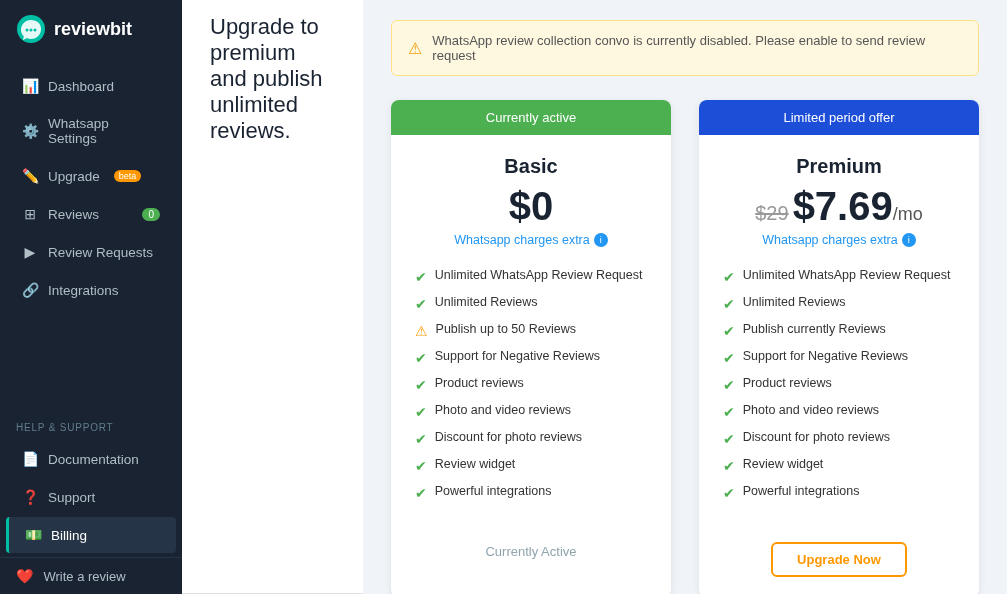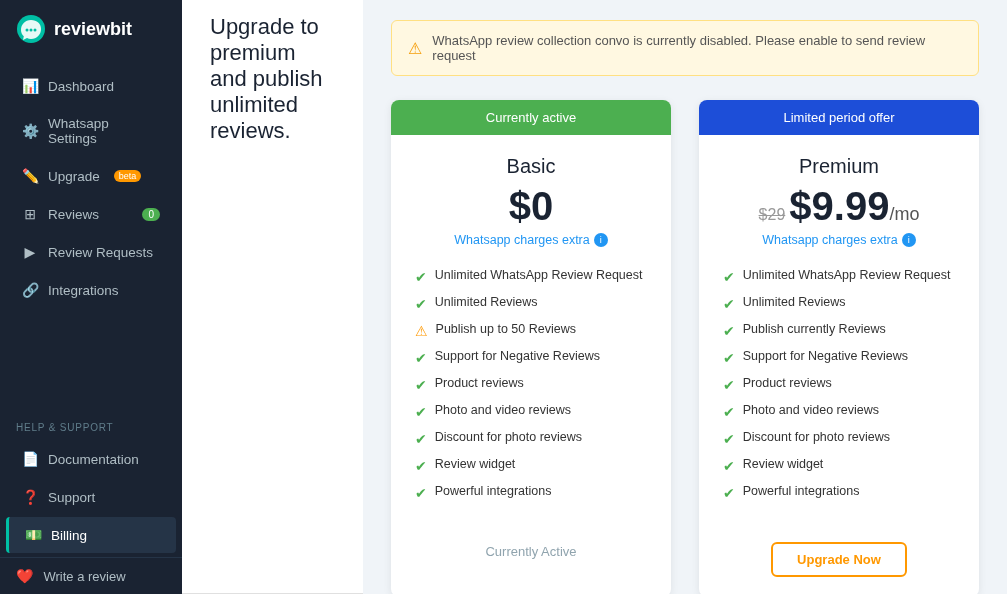--- a/index.html
+++ b/index.html
@@ -139,33 +139,33 @@
       text-align: center;
       font-size: 13px;
       font-weight: 500;
     }
     .plan-header.active-header { background: #4caf50; color: #fff; }
     .plan-header.offer-header { background: #1d4ed8; color: #fff; }
     .plan-body { padding: 20px 24px; }
     .plan-name {
       text-align: center;
       font-size: 20px;
-      font-weight: 400;
+      font-weight: 700;
       color: #1a2332;
       margin-bottom: 6px;
     }
     .plan-price {
       text-align: center;
       font-size: 40px;
       font-weight: 700;
       color: #1a2332;
       margin-bottom: 4px;
     }
     .plan-price .original-price {
-      font-size: 16px;
+      font-size: 20px;
       color: #999;
       text-decoration: line-through;
       font-weight: 400;
       margin-right: 4px;
     }
     .plan-price .per-month {
       font-size: 18px;
       font-weight: 400;
       color: #555;
     }
@@ -354,21 +354,21 @@
         </div>
       </div>
 
       <div class="plan-card">
         <div class="plan-header offer-header">
           <span>Limited period offer</span>
         </div>
         <div class="plan-body">
           <div class="plan-name">Premium</div>
           <div class="plan-price">
-            <span class="original-price">$29</span><span>$9.99</span><span class="per-month">/mo</span>
+            <span class="original-price">$29</span><span>$7.69</span><span class="per-month">/mo</span>
           </div>
           <div class="whatsapp-note">
             <span>Whatsapp charges extra</span>
             <span class="info-icon">i</span>
           </div>
           <ul class="feature-list">
             <li class="feature-item">
               <span class="check-icon">✔</span>
               <span>Unlimited WhatsApp Review Request</span>
             </li>

